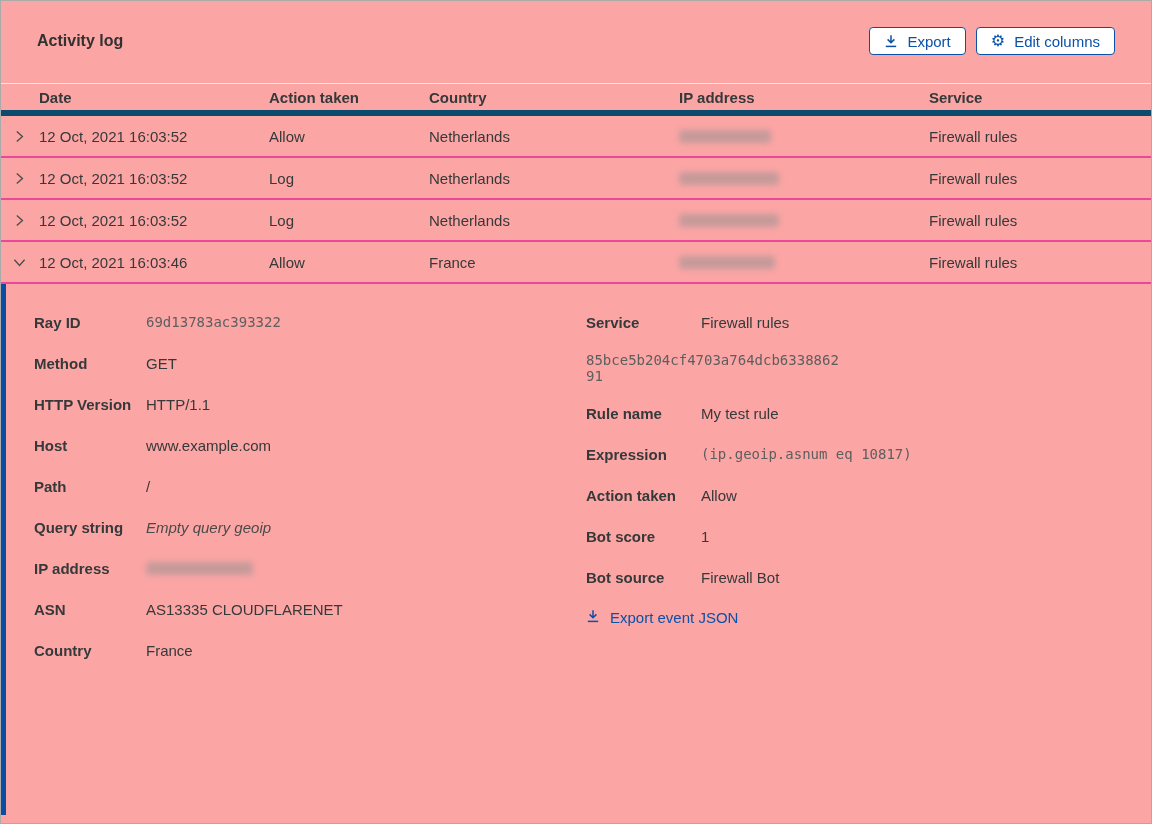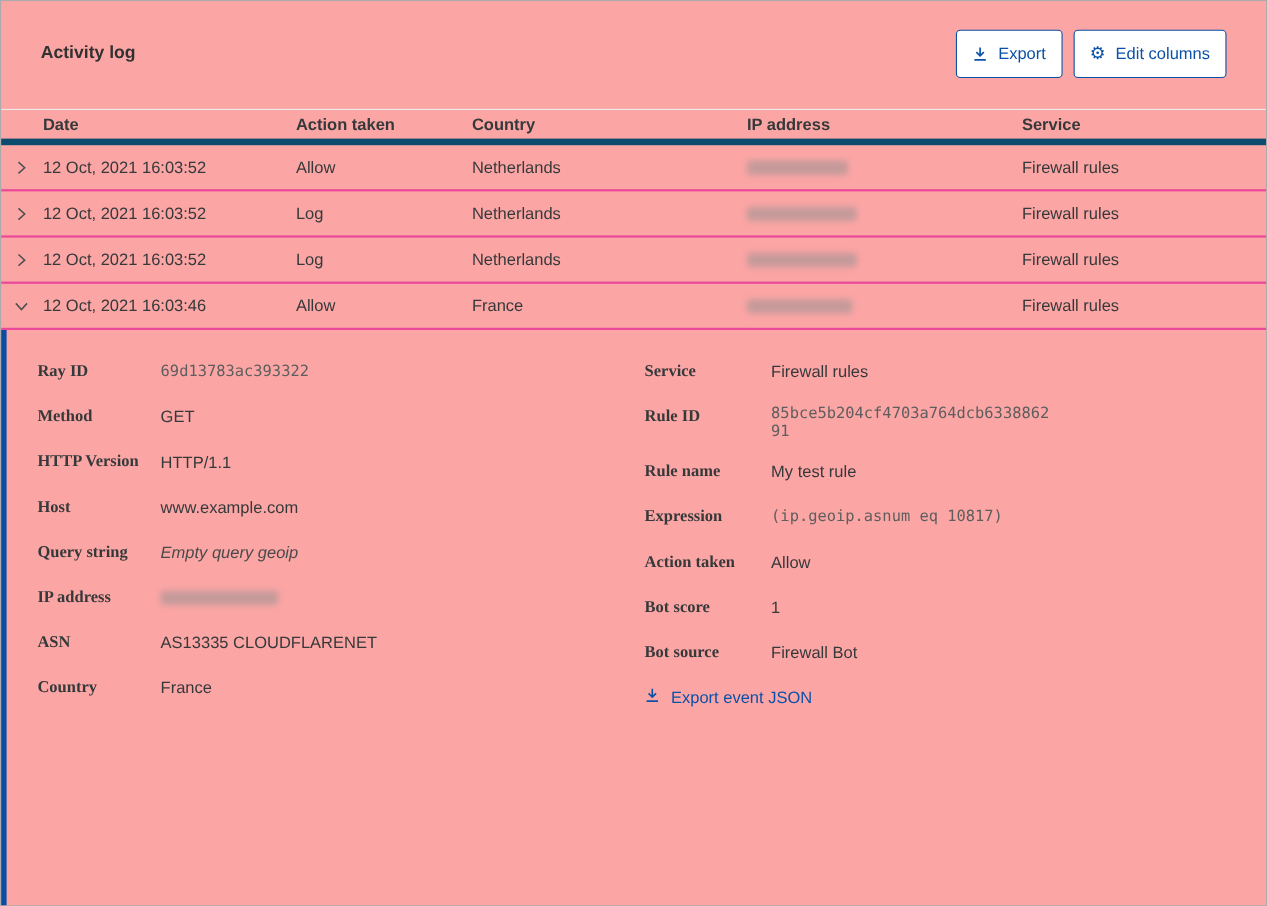--- a/index.html
+++ b/index.html
@@ -7,21 +7,21 @@
   .page {
     position:relative; width:1152px; height:824px;
     border:1px solid #ababab; background:#fca5a5; overflow:hidden;
     font-family:"Liberation Sans", sans-serif; color:#36393a;
   }
   
   .topbar { display:flex; justify-content:space-between; align-items:center; padding:26px 36px 0 36px; }
   .title { margin:0; font-size:16px; font-weight:700; color:#313131; }
   .actions { display:flex; gap:10px; }
   .btn {
-    display:inline-flex; align-items:center; gap:9px; height:44px; padding:0 14px;
+    display:inline-flex; align-items:center; gap:9px; height:28px; padding:0 14px;
     background:#fff; border:1px solid #0b51a8; border-radius:4px;
     color:#0b51a8; font-size:15px; font-family:inherit; cursor:pointer; line-height:1;
   }
   .btn svg { display:block; }
   .gear-glyph { font-family:"DejaVu Sans", sans-serif; font-size:16px; line-height:1; }
   
   .grid { display:grid; grid-template-columns:38px 230px 160px 250px 250px 1fr; align-items:center; }
   .thead {
     margin-top:28px; height:33px; font-size:15px; font-weight:700; color:#36393a;
     border-top:1px solid #ececec; border-bottom:6px solid #0c4a6e;
@@ -30,21 +30,21 @@
   .chev-cell { padding-left:12px; display:flex; align-items:center; }
   .redact { background:#8f8f8f; border-radius:3px; filter:blur(3px); opacity:.5; height:13px; }
   
   .details {
     display:flex; height:531px; padding:27px 0 0 28px;
     border-left:5px solid #0b4da2;
   }
   .dcol-left { width:552px; flex:none; }
   .dcol-right { flex:1; }
   .drow { display:flex; margin-bottom:18px; font-size:15px; line-height:23px; }
-  .dlabel { flex:none; width:112px; font-weight:700; color:#36393a;font-family:Liberation Serif, serif; }
+  .dlabel { flex:none; width:112px; font-weight:700; color:#36393a; }
   .dcol-right .dlabel { width:115px; }
   .dval { color:#36393a; }
   .mono { font-family:"DejaVu Sans Mono", monospace; font-size:14px; color:#5e5e5e; }
   .wrapid { max-width:258px; word-break:break-all; line-height:16px; }
   .italic { font-style:italic; color:#4a4a4a; }
   .ua-bars .redact { margin-bottom:11px; }
   .export-link {
     display:inline-flex; align-items:center; gap:10px; margin-top:2px;
     color:#0b51a8; font-size:15px; cursor:pointer; text-decoration:none;
   }
@@ -155,20 +155,24 @@
       </div>
       <div class="drow">
         <div class="dlabel">HTTP Version</div>
         <div class="dval">HTTP/1.1</div>
       </div>
       <div class="drow">
         <div class="dlabel">Host</div>
         <div class="dval">www.example.com</div>
       </div>
       <div class="drow">
+        <div class="dlabel">Path</div>
+        <div class="dval">/</div>
+      </div>
+      <div class="drow">
         <div class="dlabel">Query string</div>
         <div class="dval italic">Empty query geoip</div>
       </div>
       <div class="drow">
         <div class="dlabel">IP address</div>
         <div class="dval">
             <div class="redact" style="width:107px; margin-top:5px;"></div>
           </div>
       </div>
       <div class="drow">
@@ -180,21 +184,20 @@
         <div class="dval">France</div>
       </div>
     </div>
 
     <div class="dcol-right">
       <div class="drow">
         <div class="dlabel">Service</div>
         <div class="dval">Firewall rules</div>
       </div>
       <div class="drow">
-        <div class="dlabel">Rule ID</div>
         <div class="dval mono wrapid">85bce5b204cf4703a764dcb633886291</div>
       </div>
       <div class="drow">
         <div class="dlabel">Rule name</div>
         <div class="dval">My test rule</div>
       </div>
       <div class="drow">
         <div class="dlabel">Expression</div>
         <div class="dval mono">(ip.geoip.asnum eq 10817)</div>
       </div>

